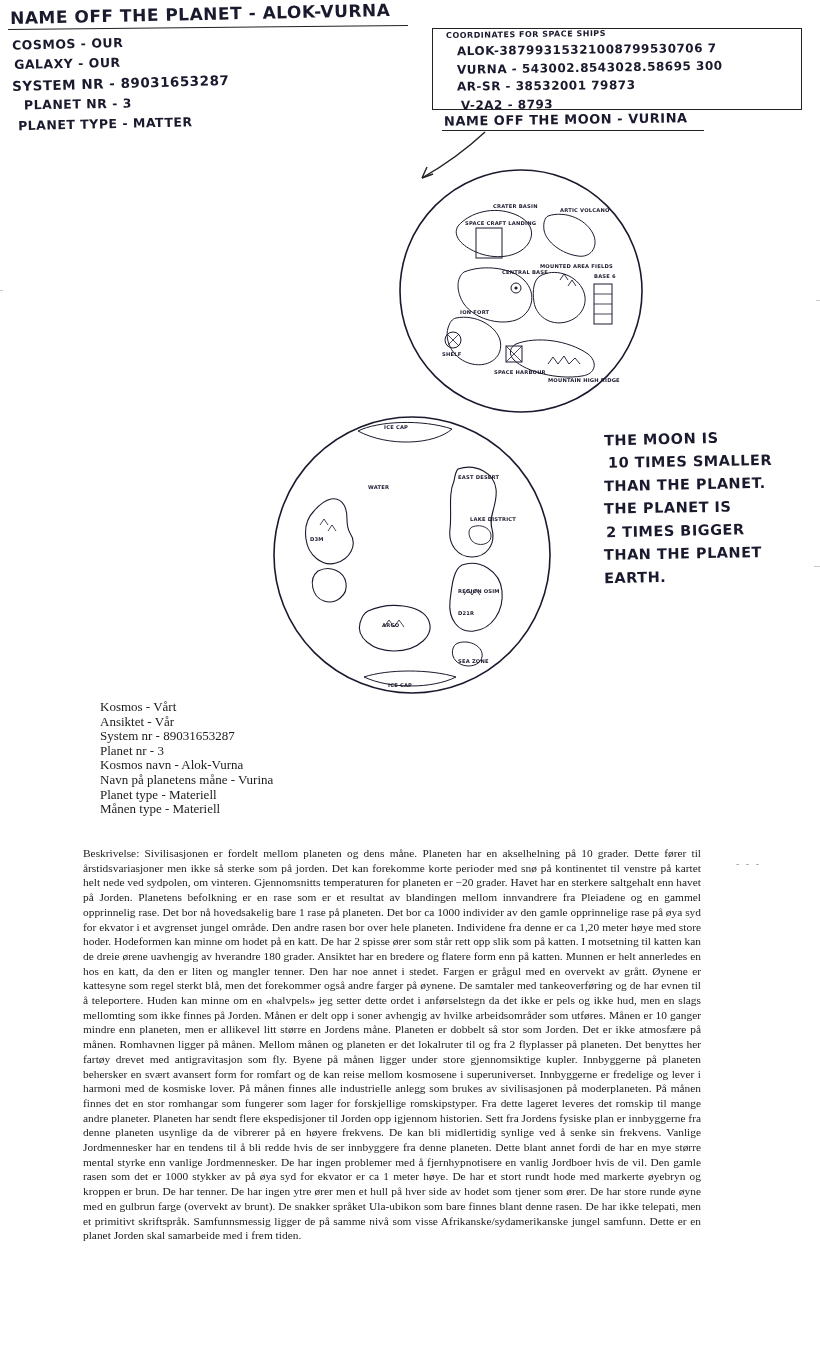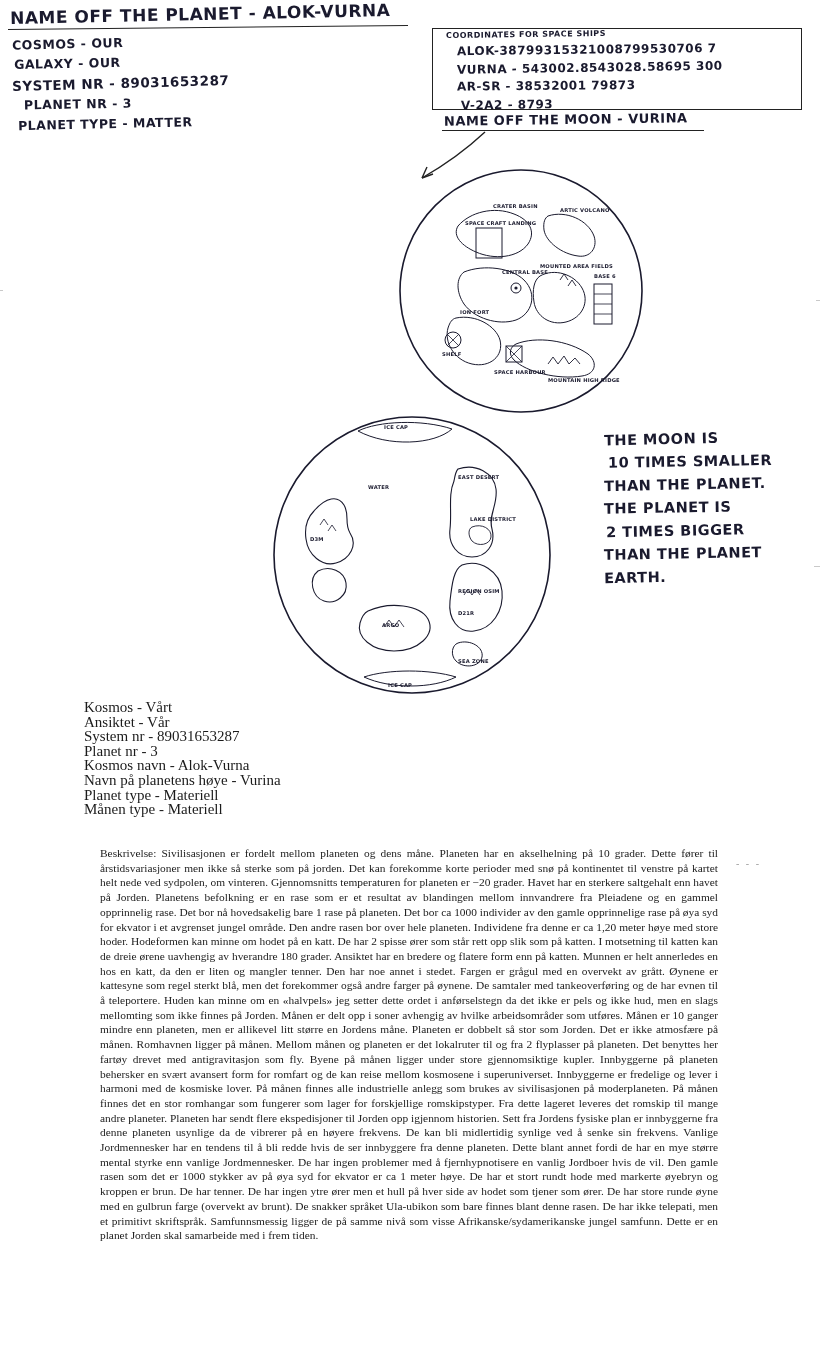--- a/index.html
+++ b/index.html
@@ -158,32 +158,32 @@
   .n2 { transform: rotate(-1.0deg); margin-left: 4px; }
   .n3 { transform: rotate(-1.2deg); }
   .n4 { transform: rotate(-0.9deg); }
   .n5 { transform: rotate(-1.3deg); margin-left: 2px; }
   .n6 { transform: rotate(-1.0deg); }
   .n7 { transform: rotate(-1.2deg); }
 
   
   #meta {
     position: absolute;
-    left: 84px;
+    left: 100px;
     top: 700px;
     width: 400px;
-    font-size: 15px;
+    font-size: 13px;
     line-height: 14.6px;
     color: #1b1b1b;
   }
 
   
   #desc {
     position: absolute;
-    left: 100px;
+    left: 83px;
     top: 846px;
     width: 618px;
     font-size: 11.4px;
     line-height: 14.7px;
     text-align: justify;
     color: #1b1b1b;
     font-family: Liberation Serif, serif;
   }
 
   
@@ -313,21 +313,21 @@
   <div class="handwriting n6">THAN THE PLANET</div>
   <div class="handwriting n7">EARTH.</div>
 </div>
 
 <div id="meta">
   <div>Kosmos - Vårt</div>
   <div>Ansiktet - Vår</div>
   <div>System nr - 89031653287</div>
   <div>Planet nr - 3</div>
   <div>Kosmos navn - Alok-Vurna</div>
-  <div>Navn på planetens høye - Vurina</div>
+  <div>Navn på planetens måne - Vurina</div>
   <div>Planet type - Materiell</div>
   <div>Månen type - Materiell</div>
 </div>
 
 <div id="desc">Beskrivelse: Sivilisasjonen er fordelt mellom planeten og dens måne.  Planeten har en akselhelning på 10 grader. Dette fører til årstidsvariasjoner men ikke så sterke som på jorden. Det kan forekomme korte perioder med snø på kontinentet til venstre på kartet helt nede ved sydpolen, om vinteren.  Gjennomsnitts temperaturen for planeten er −20 grader. Havet har en sterkere saltgehalt enn havet på Jorden. Planetens befolkning er en rase som er et resultat av blandingen mellom innvandrere fra Pleiadene og en gammel opprinnelig rase. Det bor nå hovedsakelig bare 1 rase på planeten. Det bor ca 1000 individer av den gamle opprinnelige rase på øya syd for ekvator i et avgrenset jungel område. Den andre rasen bor over hele planeten. Individene fra denne er ca 1,20 meter høye med store hoder. Hodeformen kan minne om hodet på en katt. De har 2 spisse ører som står rett opp slik som på katten.  I motsetning til katten kan de dreie ørene uavhengig av hverandre 180 grader. Ansiktet har en bredere og flatere form enn på katten. Munnen er helt annerledes en hos en katt, da den er liten og mangler tenner. Den har noe annet i stedet. Fargen er grågul med en overvekt av grått. Øynene er kattesyne som regel sterkt blå, men det forekommer også andre farger på øynene. De samtaler med tankeoverføring og de har evnen til å teleportere. Huden kan minne om en «halvpels» jeg setter dette ordet i anførselstegn da det ikke er pels og ikke hud, men en slags mellomting som ikke finnes på Jorden.  Månen er delt opp i soner avhengig av hvilke arbeidsområder som utføres.  Månen er 10 ganger mindre enn planeten, men er allikevel litt større en Jordens måne. Planeten er dobbelt så stor som Jorden. Det er ikke atmosfære på månen. Romhavnen ligger på månen. Mellom månen og planeten er det lokalruter til og fra 2 flyplasser på planeten. Det benyttes her fartøy drevet med antigravitasjon som fly. Byene på månen ligger under store gjennomsiktige kupler. Innbyggerne på planeten behersker en svært avansert form for romfart og de kan reise mellom kosmosene i superuniverset. Innbyggerne er fredelige og lever i harmoni med de kosmiske lover. På månen finnes alle industrielle anlegg som brukes av sivilisasjonen på moderplaneten. På månen finnes det en stor romhangar som fungerer som lager for forskjellige romskipstyper.  Fra dette lageret leveres det romskip til mange andre planeter. Planeten har sendt flere ekspedisjoner til Jorden opp igjennom historien. Sett fra Jordens fysiske plan er innbyggerne fra denne planeten usynlige da de vibrerer på en høyere frekvens. De kan bli midlertidig synlige ved å senke sin frekvens.  Vanlige Jordmennesker har en tendens til å bli redde hvis de ser innbyggere fra denne planeten. Dette blant annet fordi de har en mye større mental styrke enn vanlige Jordmennesker. De har ingen problemer med å fjernhypnotisere en vanlig Jordboer hvis de vil. Den gamle rasen som det er 1000 stykker av på øya syd for ekvator er ca 1 meter høye. De har et stort rundt hode med markerte øyebryn og kroppen er brun. De har tenner. De har ingen ytre ører men et hull på hver side av hodet som tjener som ører. De har store runde øyne med en gulbrun farge (overvekt av brunt). De snakker språket Ula-ubikon som bare finnes blant denne rasen. De har ikke telepati, men et primitivt skriftspråk. Samfunnsmessig ligger de på samme nivå som visse Afrikanske/sydamerikanske jungel samfunn. Dette er en planet Jorden skal samarbeide med i frem tiden.</div>
 <div id="margin-dashes">- - -</div>
 
 <div class="edge-tick" style="left:0px; top:290px; width:3px; height:1px;"></div>
 <div class="edge-tick" style="left:816px; top:300px; width:4px; height:1px;"></div>
 <div class="edge-tick" style="left:814px; top:566px; width:6px; height:1px;"></div>

